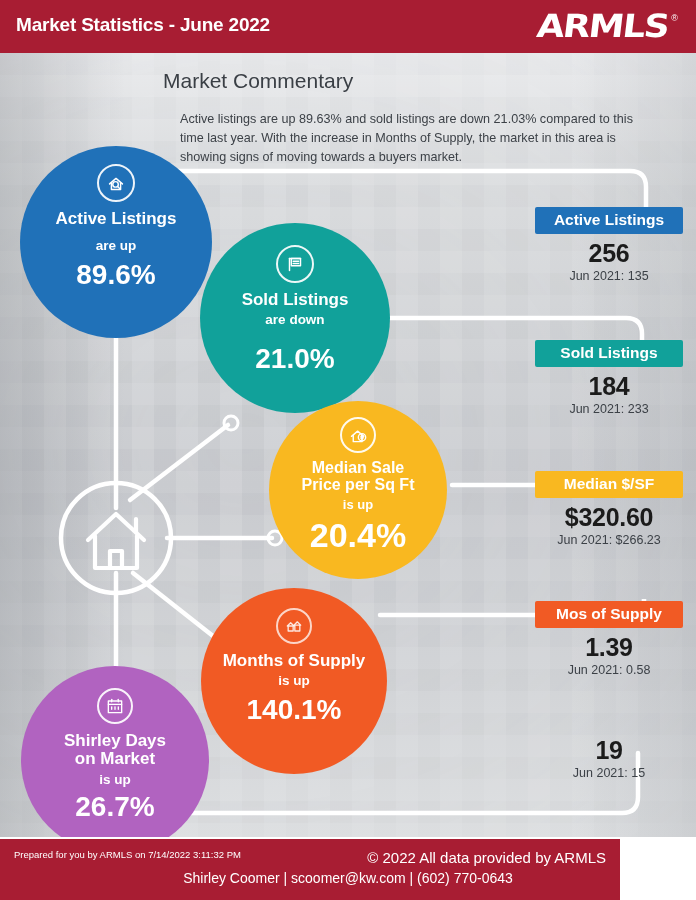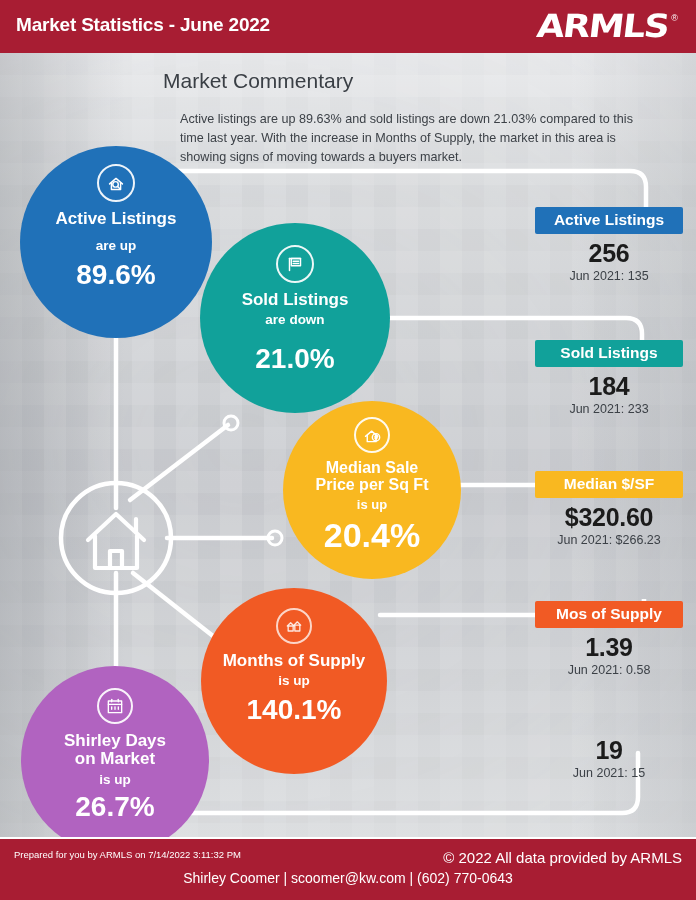--- a/index.html
+++ b/index.html
@@ -87,21 +87,21 @@
   .b-dir{font-weight:bold;}
   .b-val{font-weight:bold;}
 
   #bubble-active{
     left:20px;top:93px;width:192px;height:192px;background:#2071b8;padding-top:18px;
   }
   #bubble-sold{
     left:200px;top:170px;width:190px;height:190px;background:#11a19a;padding-top:22px;
   }
   #bubble-price{
-    left:283px;top:348px;width:178px;height:178px;background:#f9b820;padding-top:16px;
+    left:269px;top:348px;width:178px;height:178px;background:#f9b820;padding-top:16px;
   }
   #bubble-supply{
     left:201px;top:535px;width:186px;height:186px;background:#f15a24;padding-top:20px;
   }
   #bubble-dom{
     left:21px;top:613px;width:188px;height:188px;background:#b163c0;padding-top:22px;
   }
 
   
   .panel{position:absolute;width:148px;text-align:center;}
@@ -115,21 +115,21 @@
   }
   .panel-prev{display:block;color:#3c4147;font-size:12.5px;margin-top:1px;}
   #panel-active{left:535px;top:154px;}
   #panel-sold{left:535px;top:287px;}
   #panel-price{left:535px;top:418px;}
   #panel-supply{left:535px;top:548px;}
   #panel-dom{left:535px;top:678px;}
 
   
   #footer{
-    position:absolute;left:0;top:837px;width:696px;height:63px;background:#a81d33;
+    position:absolute;left:0;top:837px;width:620px;height:63px;background:#a81d33;
   }
   #footer-line{position:absolute;left:0;top:0;width:696px;height:2px;background:#ffffff;}
   #footer-left{position:absolute;left:14px;top:12px;color:#ffffff;font-size:9.5px;}
   #footer-right{position:absolute;right:14px;top:12px;color:#ffffff;font-size:15px;text-align:right;}
   #footer-center{position:absolute;left:0;top:33px;width:696px;text-align:center;color:#ffffff;font-size:14px;}
 </style>
 </head>
 <body>
 
 <div id="page">

